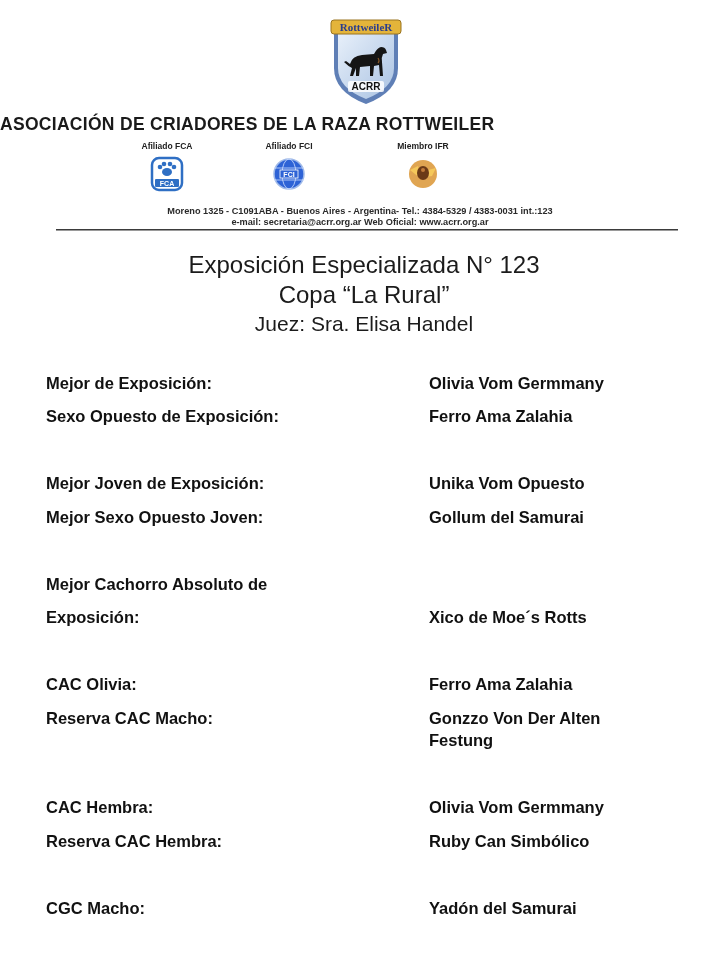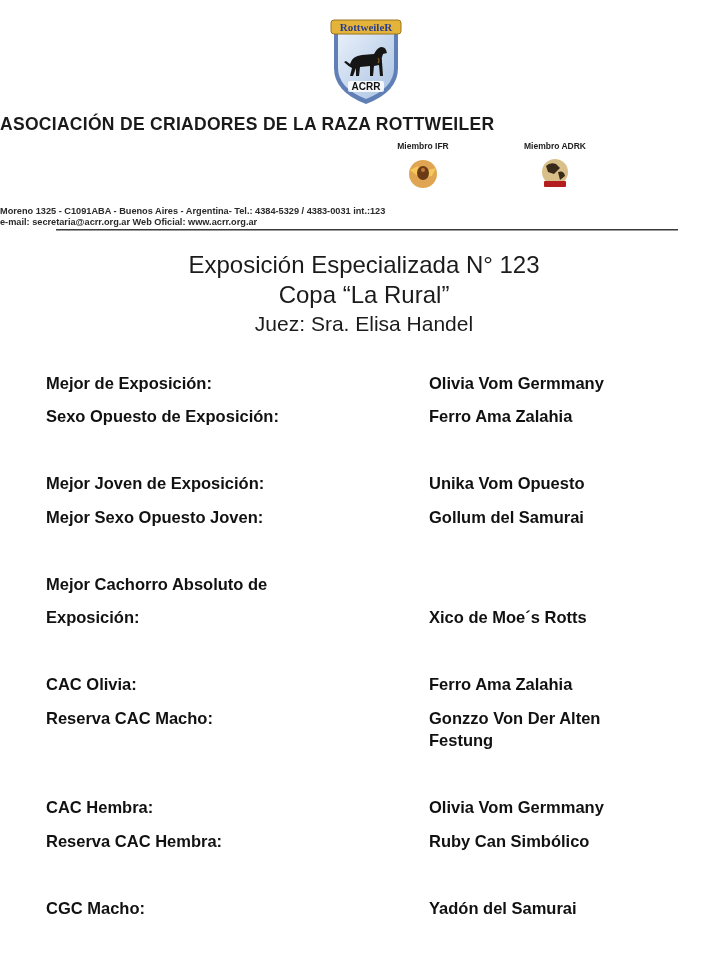--- a/index.html
+++ b/index.html
@@ -15,21 +15,21 @@
     font-family: "Liberation Sans", sans-serif; font-weight: 700; font-size: 17.5px;
     letter-spacing: 0.3px; color: #1a1a1a;
   }
 
   .affiliations { position: absolute; top: 140px; left: 0; width: 720px; height: 60px; }
   .aff { position: absolute; top: 0; width: 110px; text-align: center; }
   .aff-label { font-size: 8.5px; font-weight: 700; color: #222; display: block; height: 12px; line-height: 12px; }
   .aff-icon { display: block; margin: 4px auto 0; width: 34px; height: 36px; }
 
   .address {
-    position: absolute; left: 0; width: 720px; top: 206px; 
+    position: absolute; left: 0; width: 720px; top: 206px; text-align: center;
     font-size: 9.2px; font-weight: 700; color: #2a2a2a; line-height: 11px;
   }
   .header-rule {
     position: absolute; left: 56px; width: 622px; top: 229px; height: 2px;
     background: #3b3b3b; border-bottom: 1px solid #9a9a9a;
   }
 
   
   .title-block { position: absolute; left: 0; width: 728px; top: 250px; text-align: center; color: #1b1b1b; }
   .title-line { font-size: 24px; line-height: 30px; font-weight: 400; }
@@ -61,36 +61,51 @@
       <path d="M20 46 Q22 38 32 37 L44 36 Q47 30 51 29 Q55 29 56 32 L57 35 L53 36 Q51 40 52 44 L53 58 L50 58 L49 47 L44 48 L43 58 L40 58 L40 48 L30 49 L29 58 L26 58 L26 50 L23 58 L20 58 L22 50 Q18 48 14 44 L16 43 Z" fill="#151515"></path>
       <path d="M48 40 Q50 43 48 45" stroke="#8a5a2a" stroke-width="1.2" fill="none"></path>
       <rect x="18" y="63" width="36" height="11" rx="2" fill="#ffffff" opacity="0.85"></rect>
       <text x="36" y="72" text-anchor="middle" font-family="Liberation Sans, sans-serif" font-weight="700" font-size="10" fill="#111">ACRR</text>
     </svg>
   </div>
 
   <div class="org-name">ASOCIACIÓN DE CRIADORES DE LA RAZA ROTTWEILER</div>
 
   <div class="affiliations">
+    <div class="aff" style="left:112px;">
+      <span class="aff-label">Afiliado FCA</span>
+      <svg class="aff-icon" viewBox="0 0 34 36">
+        <rect x="2" y="2" width="30" height="32" rx="7" fill="#ffffff" stroke="#2f6fc4" stroke-width="2.5"></rect>
+        <ellipse cx="17" cy="16" rx="5" ry="4" fill="#2f6fc4"></ellipse>
+        <circle cx="10" cy="11" r="2.3" fill="#2f6fc4"></circle>
+        <circle cx="14" cy="8" r="2.3" fill="#2f6fc4"></circle>
+        <circle cx="20" cy="8" r="2.3" fill="#2f6fc4"></circle>
+        <circle cx="24" cy="11" r="2.3" fill="#2f6fc4"></circle>
+        <rect x="5" y="23" width="24" height="8" rx="1" fill="#2f6fc4"></rect>
+        <text x="17" y="30" text-anchor="middle" font-family="Liberation Sans, sans-serif" font-weight="700" font-size="7" fill="#fff">FCA</text>
+      </svg>
+    </div>
+    <div class="aff" style="left:234px;">
+      <span class="aff-label">Afiliado FCI</span>
+      <svg class="aff-icon" viewBox="0 0 34 36">
+        <circle cx="17" cy="18" r="15" fill="#2e63d6" stroke="#9fb9e8" stroke-width="1.5"></circle>
+        <ellipse cx="17" cy="18" rx="7" ry="15" fill="none" stroke="#cfe0ff" stroke-width="0.8"></ellipse>
+        <line x1="2" y1="12" x2="32" y2="12" stroke="#cfe0ff" stroke-width="0.8"></line>
+        <line x1="2" y1="24" x2="32" y2="24" stroke="#cfe0ff" stroke-width="0.8"></line>
+        <rect x="8" y="14" width="18" height="8" fill="#2e63d6" stroke="#fff" stroke-width="0.8"></rect>
+        <text x="17" y="21" text-anchor="middle" font-family="Liberation Sans, sans-serif" font-weight="700" font-size="7" fill="#fff">FCI</text>
+      </svg>
+    </div>
     <div class="aff" style="left:368px;text-align:center;">
       <span class="aff-label">Miembro IFR</span>
       <svg class="aff-icon" viewBox="0 0 34 36">
         <circle cx="17" cy="18" r="14" fill="#e0a552"></circle>
         <path d="M4 14 L12 10 L14 16 L30 12 L26 20 L14 22 Z" fill="#f5c85a"></path>
         <ellipse cx="17" cy="17" rx="6" ry="7" fill="#6b3a17"></ellipse>
         <circle cx="17" cy="14" r="2" fill="#c07a3a"></circle>
-      </svg>
-    </div>
-    <div class="aff" style="left:500px;">
-      <span class="aff-label">Miembro ADRK</span>
-      <svg class="aff-icon" viewBox="0 0 34 36">
-        <circle cx="17" cy="16" r="13" fill="#d9c08a"></circle>
-        <path d="M8 10 Q12 6 18 8 L22 12 L16 18 L10 16 Z" fill="#3a2a1a"></path>
-        <path d="M20 16 Q26 14 27 20 L22 24 Z" fill="#3a2a1a"></path>
-        <rect x="6" y="25" width="22" height="6" rx="1" fill="#b51e1e"></rect>
       </svg>
     </div>
   </div>
 
   <div class="address">
     <div>Moreno 1325 - C1091ABA - Buenos Aires - Argentina- Tel.: 4384-5329 / 4383-0031 int.:123</div>
     <div>e-mail: secretaria@acrr.org.ar  Web Oficial: www.acrr.org.ar</div>
   </div>
   <div class="header-rule"></div>
 </header>

